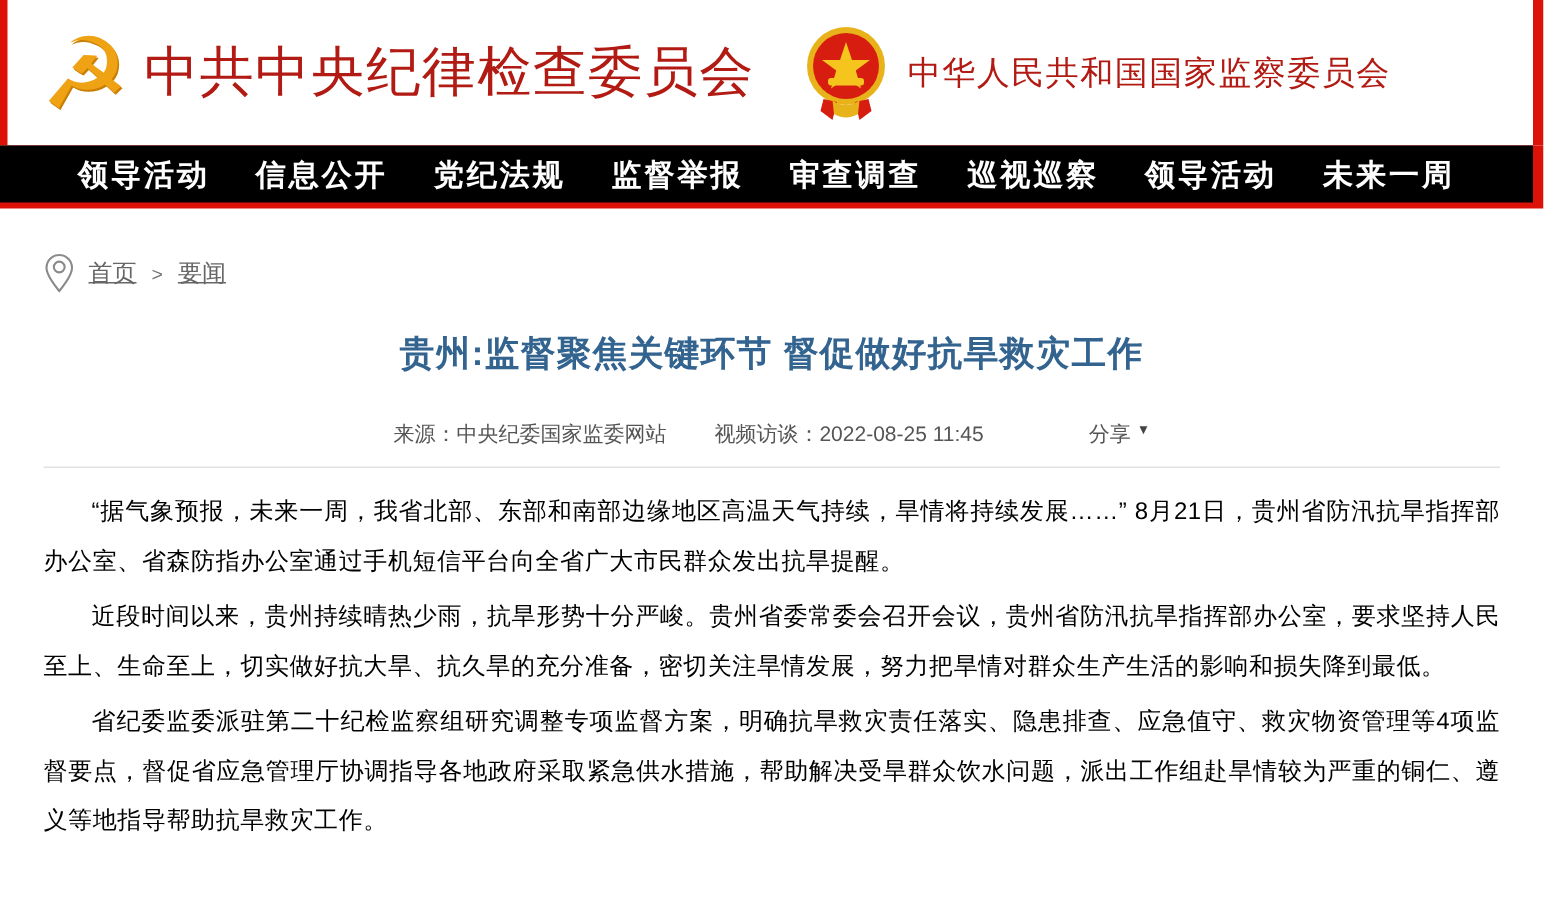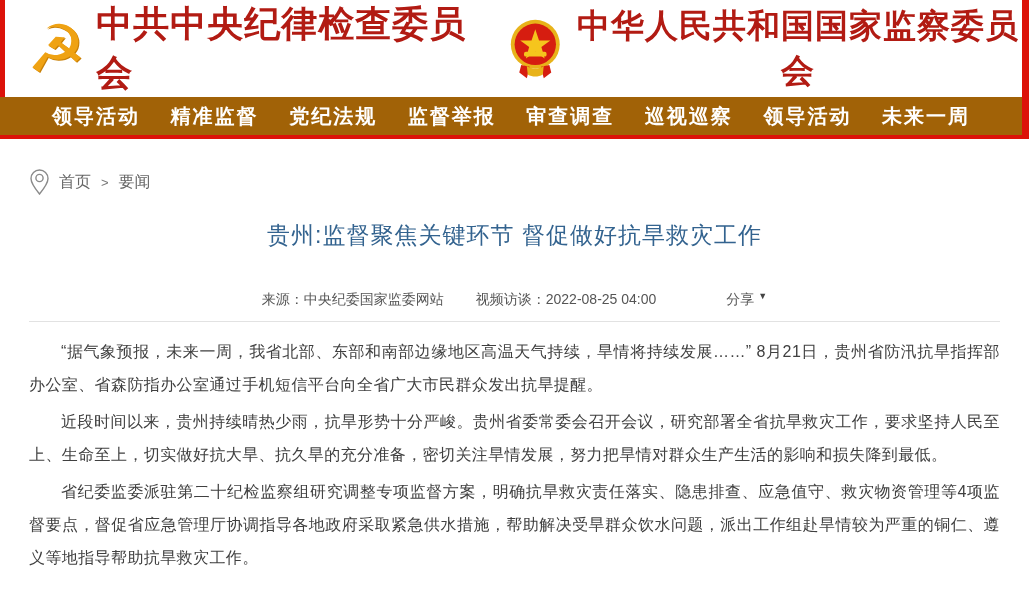--- a/index.html
+++ b/index.html
@@ -9,51 +9,51 @@
   
   .header-region { background:#dc1209; }
   .header-inner { margin-left:5px; margin-right:7px; background:#ffffff; height:97px;
     display:flex; align-items:center; }
   .org { display:flex; align-items:center; cursor:pointer; }
   .org1 { margin-left:22px; }
   .org2 { margin-left:32px; }
   .party-emblem { font-size:66px; line-height:66px; color:#efa213;
     text-shadow:1px 1px 0 #c87f06; margin-right:10px; }
   .nat-emblem { width:58px; height:66px; margin-right:12px; }
-  .org-title { color:#b21b13; font-weight:bold; letter-spacing:1px; }
+  .org-title { color:#b21b13; font-weight:normal; letter-spacing:1px; }
   .org1 .org-title { font-size:36px; }
-  .org2 .org-title { font-size:33px;text-align:center; }
+  .org2 .org-title { font-size:22px; }
 
   
   .nav-region { background:#dc1209; padding-bottom:4px; }
-  .nav-bar { margin-right:7px; background:#a16207; height:38px;
+  .nav-bar { margin-right:7px; background:#000000; height:38px;
     display:flex; align-items:center; justify-content:space-between; padding:0 52px; }
   .nav-item { color:#ffffff; font-size:20px; font-weight:bold; letter-spacing:2px;
     cursor:pointer; white-space:nowrap; }
 
   
   .breadcrumb { display:flex; align-items:center; margin:30px 0 0 30px;
     color:#666; font-size:16px; }
   .pin-icon { margin-right:10px; display:inline-block; }
-  .crumb-link { cursor:pointer; }
+  .crumb-link { cursor:pointer;text-decoration:underline; }
   .crumb-sep { margin:0 10px; font-size:13px; color:#777; }
 
   
   .article { padding:0 29px; }
   .article-title { text-align:center; margin-top:25px; color:#33638f;
-    font-size:23px; font-weight:normal; letter-spacing:1px; }
+    font-size:23px; font-weight:bold; letter-spacing:1px; }
   .article-meta { display:flex; justify-content:center; align-items:center;
-    margin-top:40px; color:#555; font-size:14px; }
+    margin-top:30px; color:#555; font-size:14px; }
   .meta-time { margin-left:32px; }
   .meta-share { margin-left:70px; cursor:pointer; display:flex; align-items:flex-start; }
   .share-arrow { font-size:9px; margin-left:4px; color:#444; }
   .meta-divider { border:none; border-top:1px solid #e2e2e2; margin-top:12px; }
 
   .article-body { margin-top:13px; }
-  .article-body p { text-indent:2em; font-size:16px; line-height:33px; color:#404040;
+  .article-body p { text-indent:2em; font-size:16px; line-height:33px; color:#000000;
     text-align:justify; letter-spacing:0.4px; margin-bottom:4px; }
 </style>
 </head>
 <body>
 
 <div class="header-region">
   <div class="header-inner">
     <div class="org org1">
       <span class="party-emblem">☭</span>
       <span class="org-title">中共中央纪律检查委员会</span>
@@ -69,21 +69,21 @@
         <path d="M20 51 C26 55 32 55 38 51 L37 60 C32 63 26 63 21 60 Z" fill="#e8b31a"></path>
       </svg>
       <span class="org-title">中华人民共和国国家监察委员会</span>
     </div>
   </div>
 </div>
 
 <div class="nav-region">
   <div class="nav-bar">
     <span class="nav-item">领导活动</span>
-    <span class="nav-item">精准监督</span>
+    <span class="nav-item">信息公开</span>
     <span class="nav-item">党纪法规</span>
     <span class="nav-item">监督举报</span>
     <span class="nav-item">审查调查</span>
     <span class="nav-item">巡视巡察</span>
     <span class="nav-item">领导活动</span>
     <span class="nav-item">未来一周</span>
   </div>
 </div>
 
 <div class="breadcrumb">
@@ -97,28 +97,28 @@
 </div>
 
 <div class="article">
   <h1 class="article-title">贵州:监督聚焦关键环节 督促做好抗旱救灾工作</h1>
 
   <div class="article-meta">
     <span class="meta-source">
       <span>来源：</span><span>中央纪委国家监委网站</span>
     </span>
     <span class="meta-time">
-      <span>视频访谈：</span><span>2022-08-25 04:00</span>
+      <span>视频访谈：</span><span>2022-08-25 11:45</span>
     </span>
     <span class="meta-share">
       <span>分享</span>
       <span class="share-arrow">▼</span>
     </span>
   </div>
 
   <hr class="meta-divider">
 
   <div class="article-body">
     <p>“据气象预报，未来一周，我省北部、东部和南部边缘地区高温天气持续，旱情将持续发展……” 8月21日，贵州省防汛抗旱指挥部办公室、省森防指办公室通过手机短信平台向全省广大市民群众发出抗旱提醒。</p>
-    <p>近段时间以来，贵州持续晴热少雨，抗旱形势十分严峻。贵州省委常委会召开会议，研究部署全省抗旱救灾工作，要求坚持人民至上、生命至上，切实做好抗大旱、抗久旱的充分准备，密切关注旱情发展，努力把旱情对群众生产生活的影响和损失降到最低。</p>
+    <p>近段时间以来，贵州持续晴热少雨，抗旱形势十分严峻。贵州省委常委会召开会议，贵州省防汛抗旱指挥部办公室，要求坚持人民至上、生命至上，切实做好抗大旱、抗久旱的充分准备，密切关注旱情发展，努力把旱情对群众生产生活的影响和损失降到最低。</p>
     <p>省纪委监委派驻第二十纪检监察组研究调整专项监督方案，明确抗旱救灾责任落实、隐患排查、应急值守、救灾物资管理等4项监督要点，督促省应急管理厅协调指导各地政府采取紧急供水措施，帮助解决受旱群众饮水问题，派出工作组赴旱情较为严重的铜仁、遵义等地指导帮助抗旱救灾工作。</p>
   </div>
 </div>
 
 </body></html>

